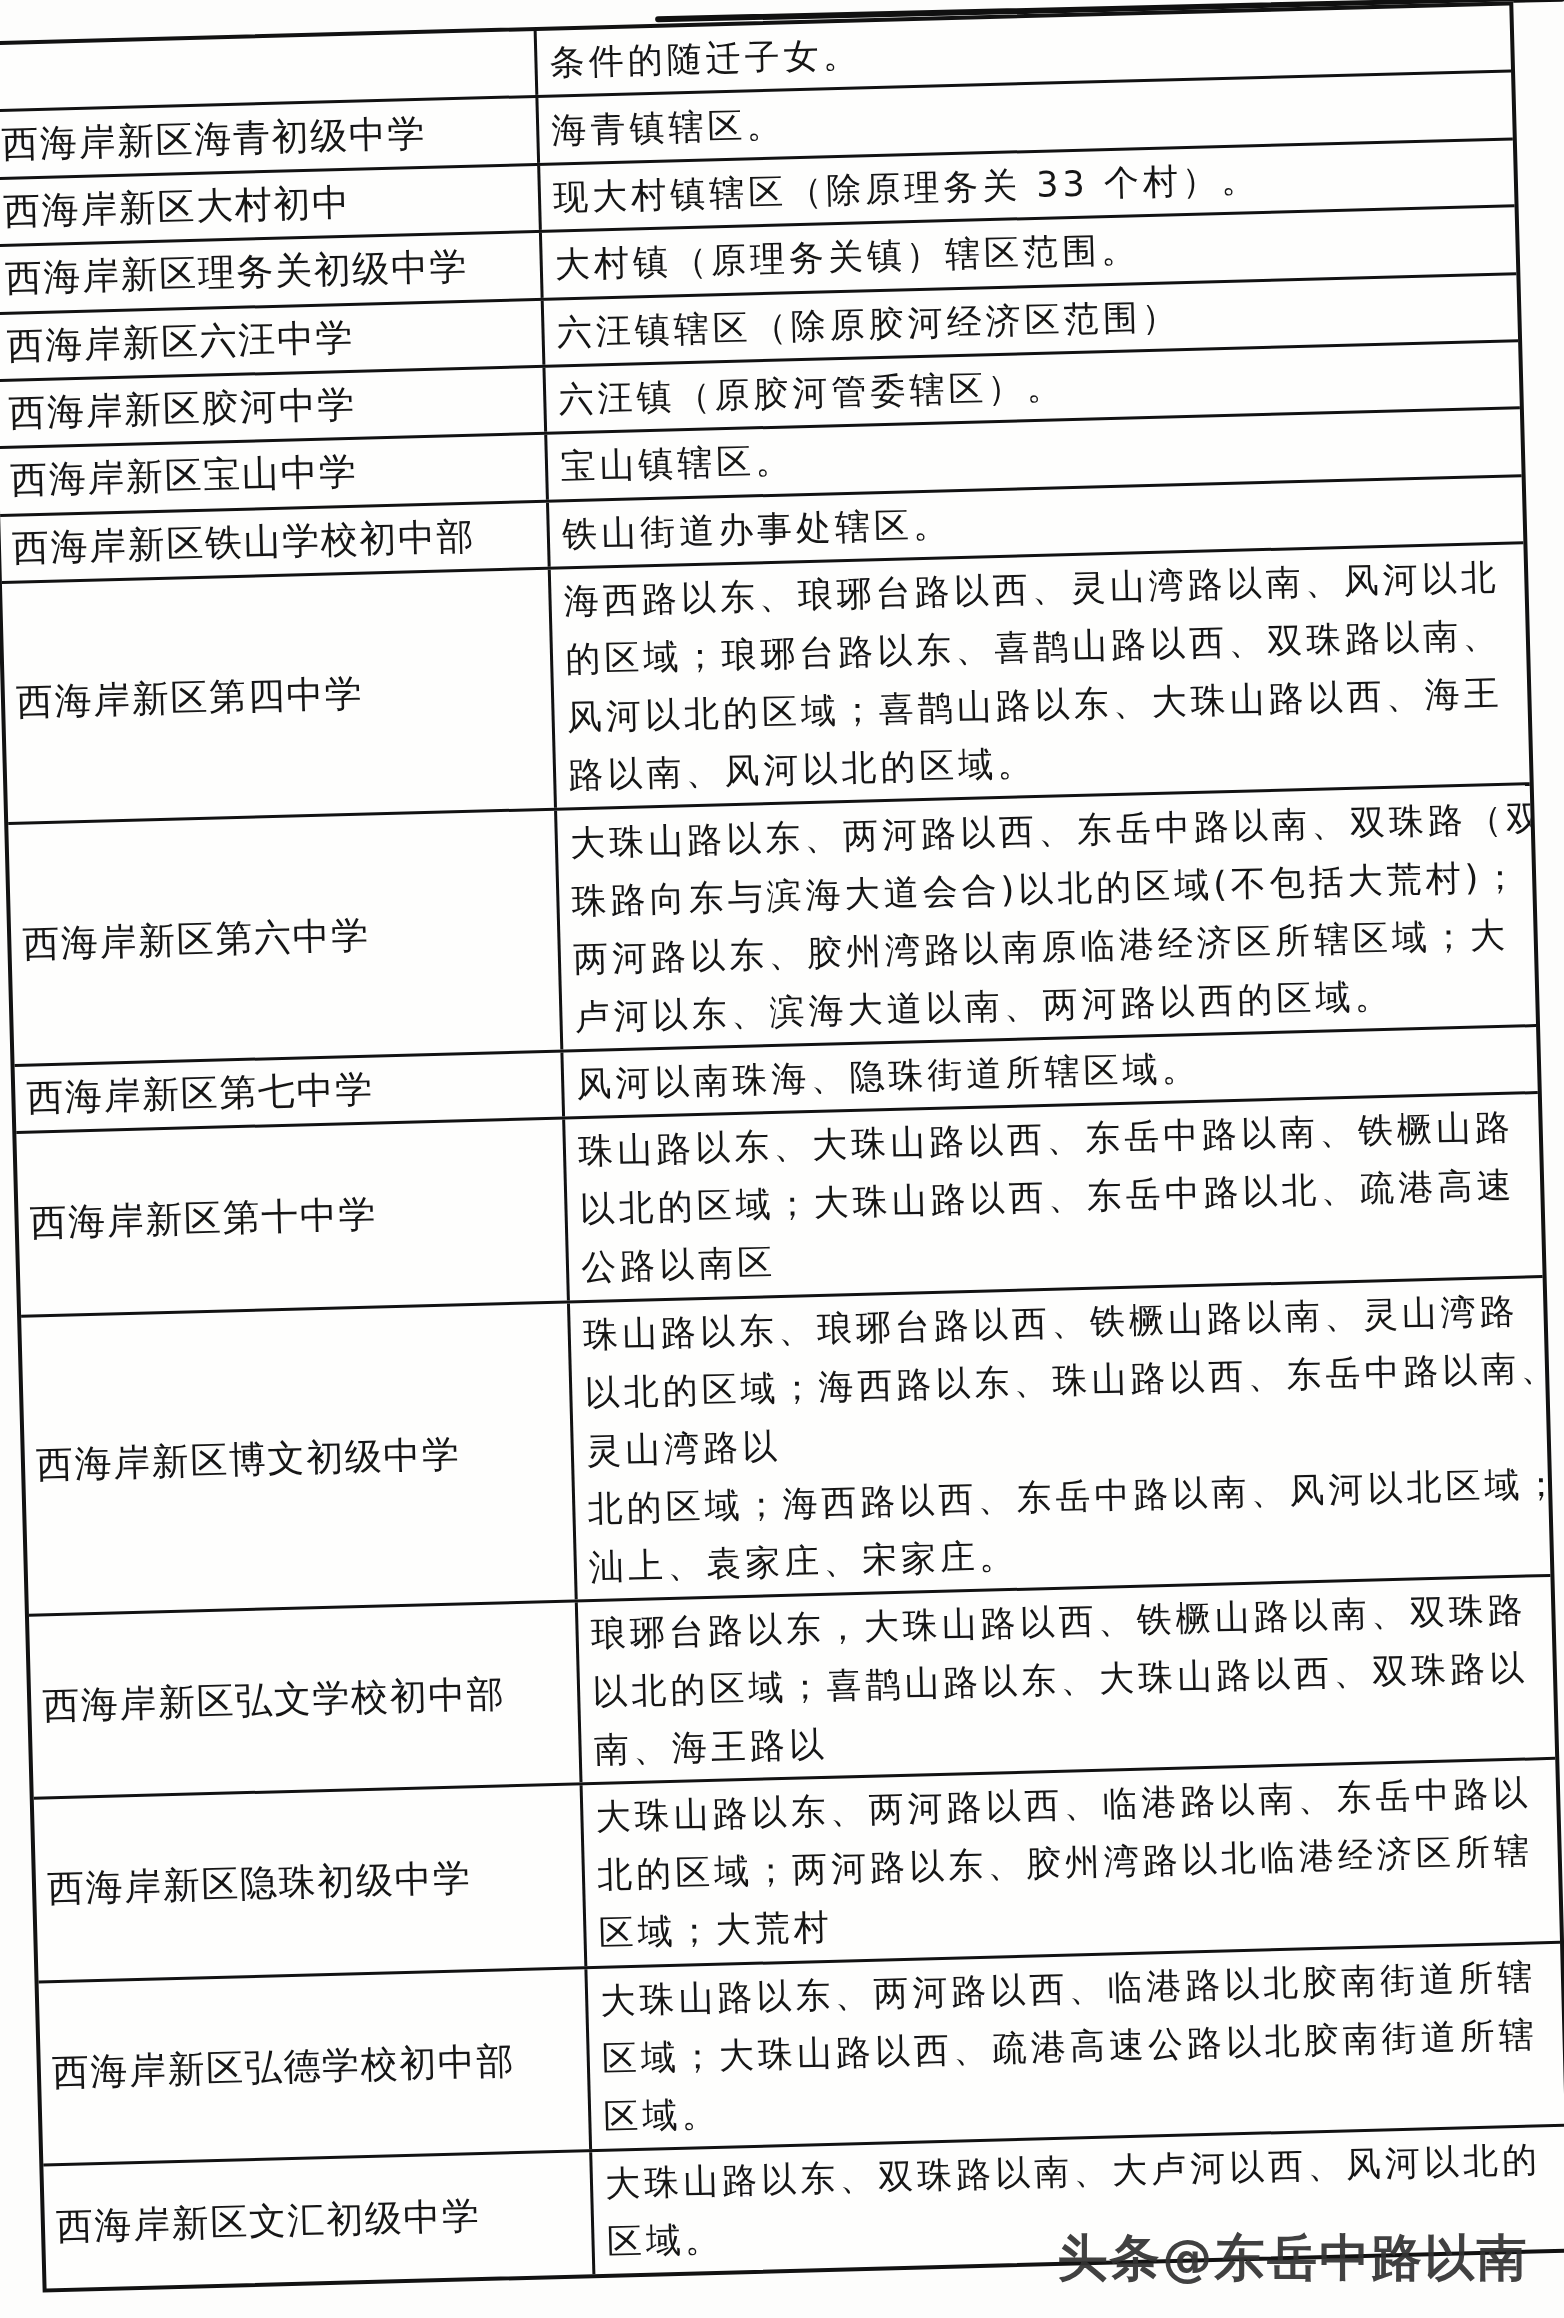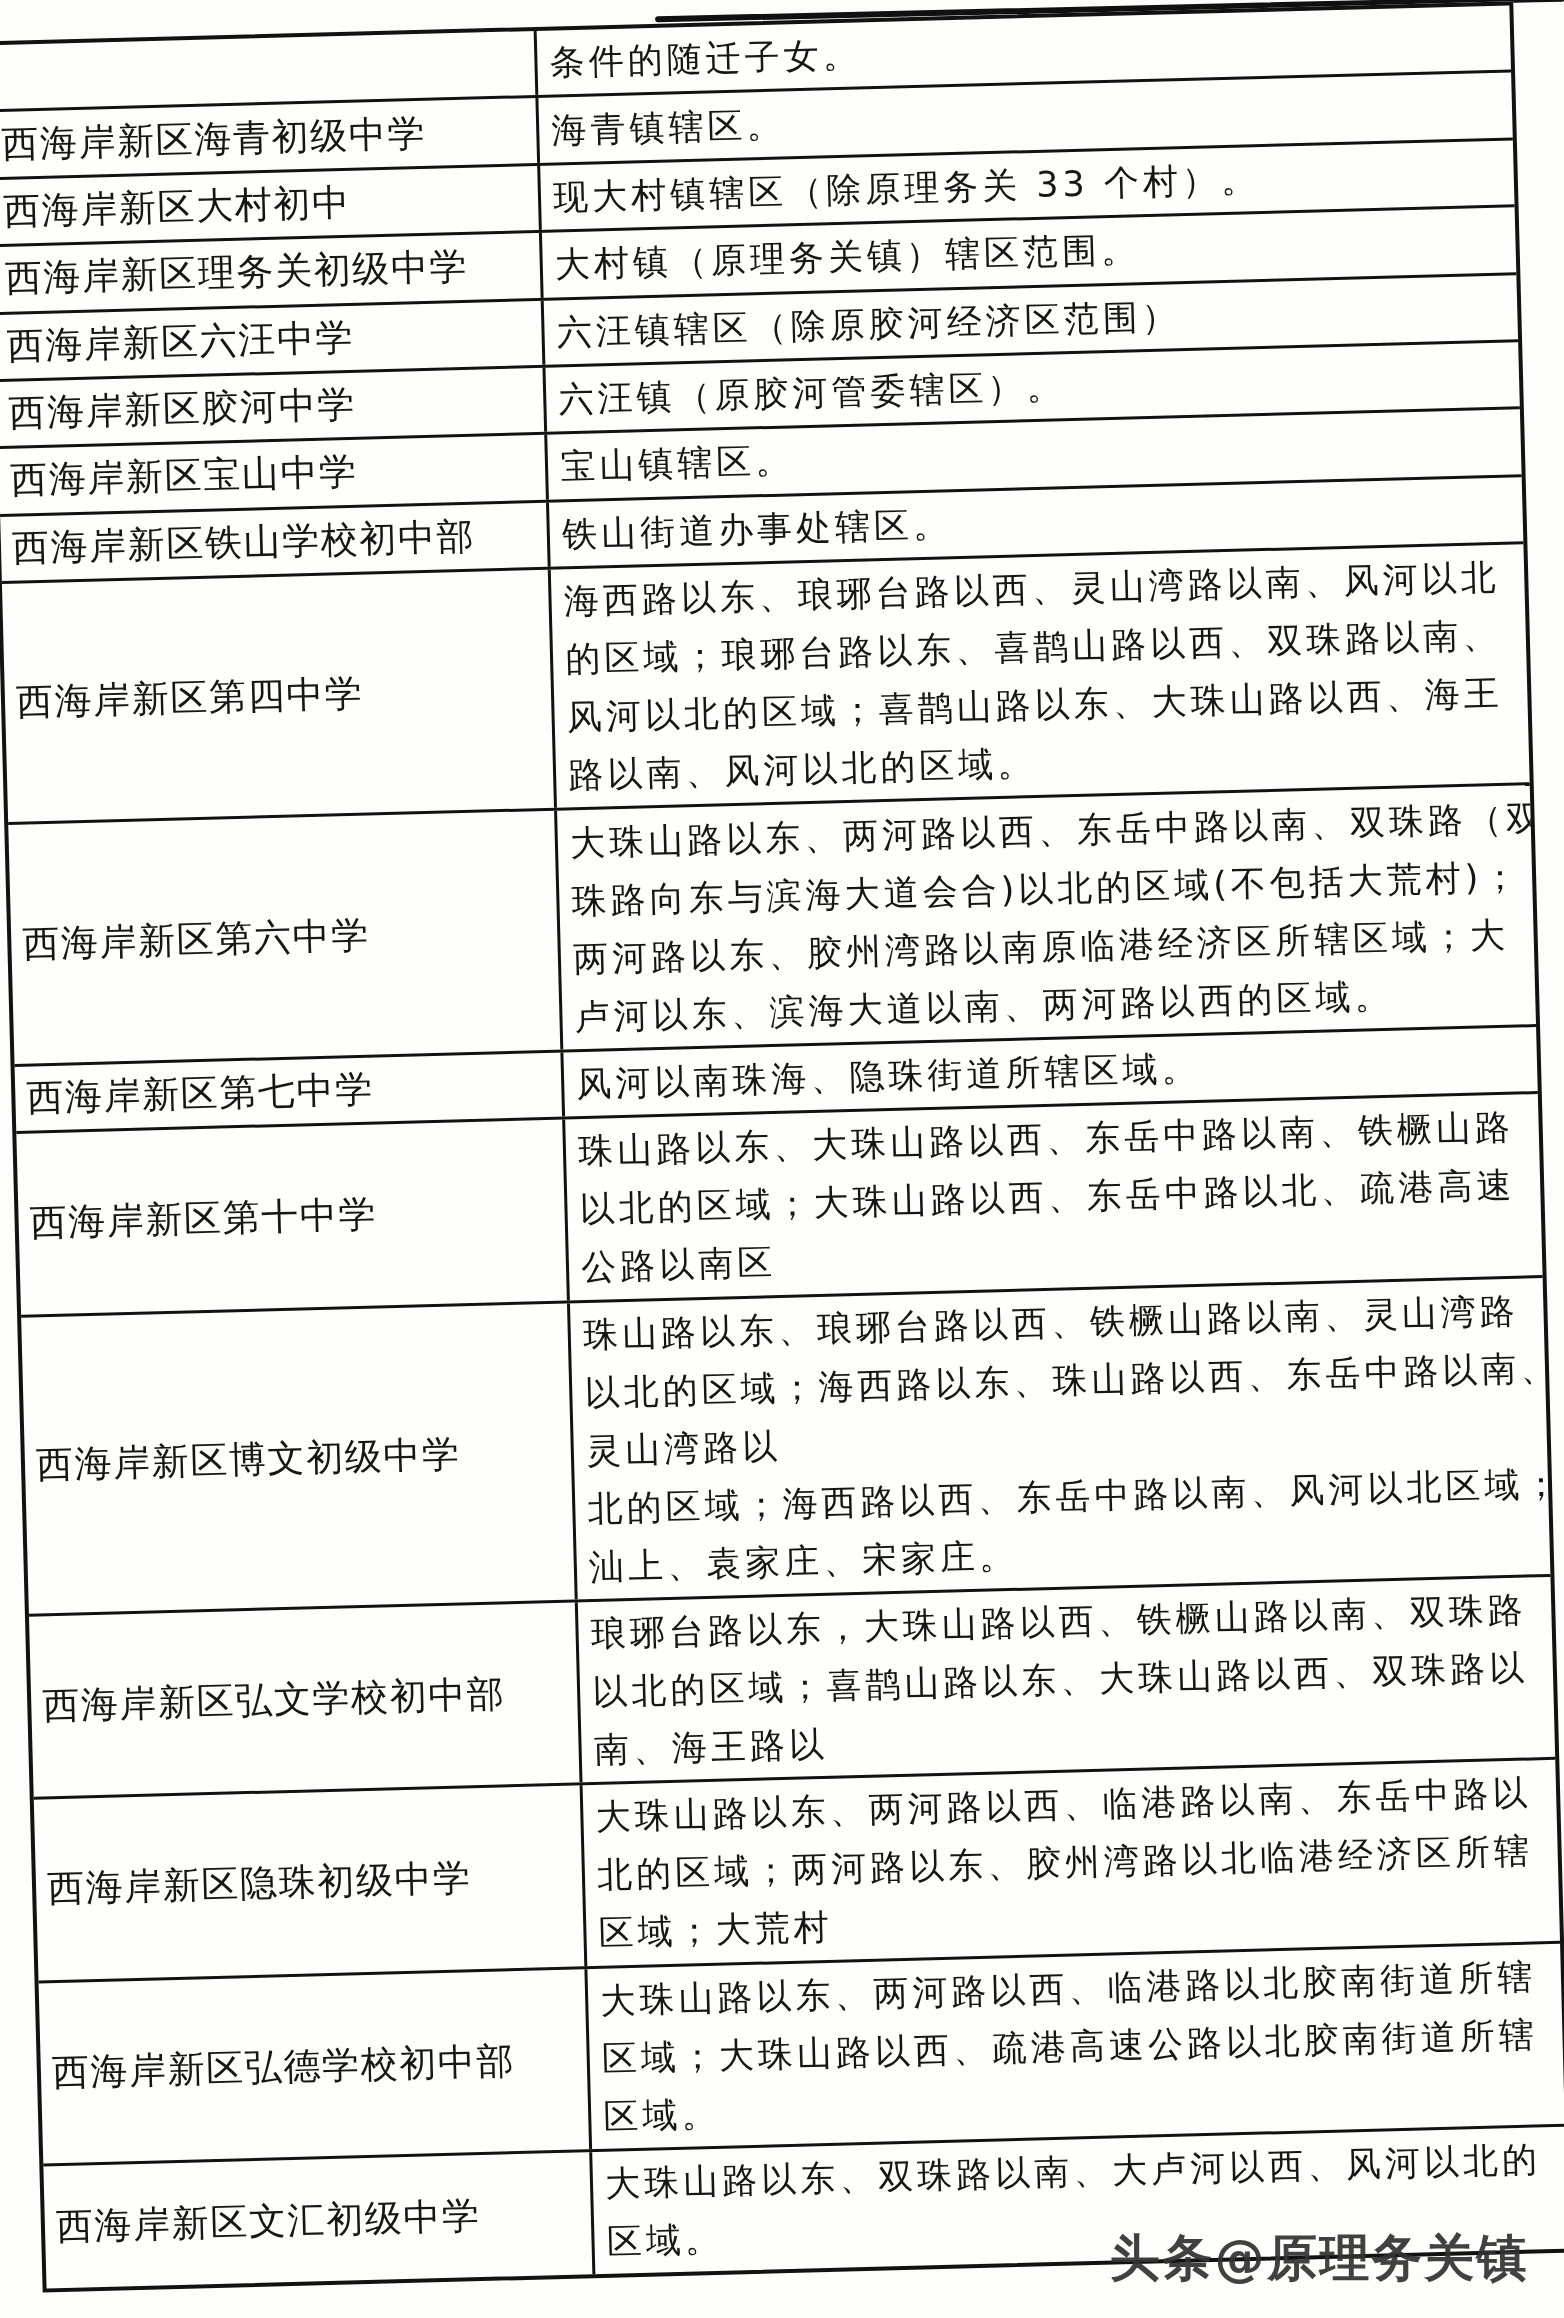--- a/index.html
+++ b/index.html
@@ -212,16 +212,16 @@
         <div class="row">
           <div class="cell-school">西海岸新区文汇初级中学</div>
           <div class="cell-district">
             <div class="district-line">大珠山路以东、双珠路以南、大卢河以西、风河以北的</div>
             <div class="district-line">区域。</div>
           </div>
         </div>
       </div>
   </div>
 
-  <div class="watermark" style="color: rgb(51, 51, 51);">头条@原理务关镇</div>
+  <div class="watermark" style="color: rgb(51, 51, 51);">头条@东岳中路以南</div>
 
 </div>
 
 
 </body></html>

